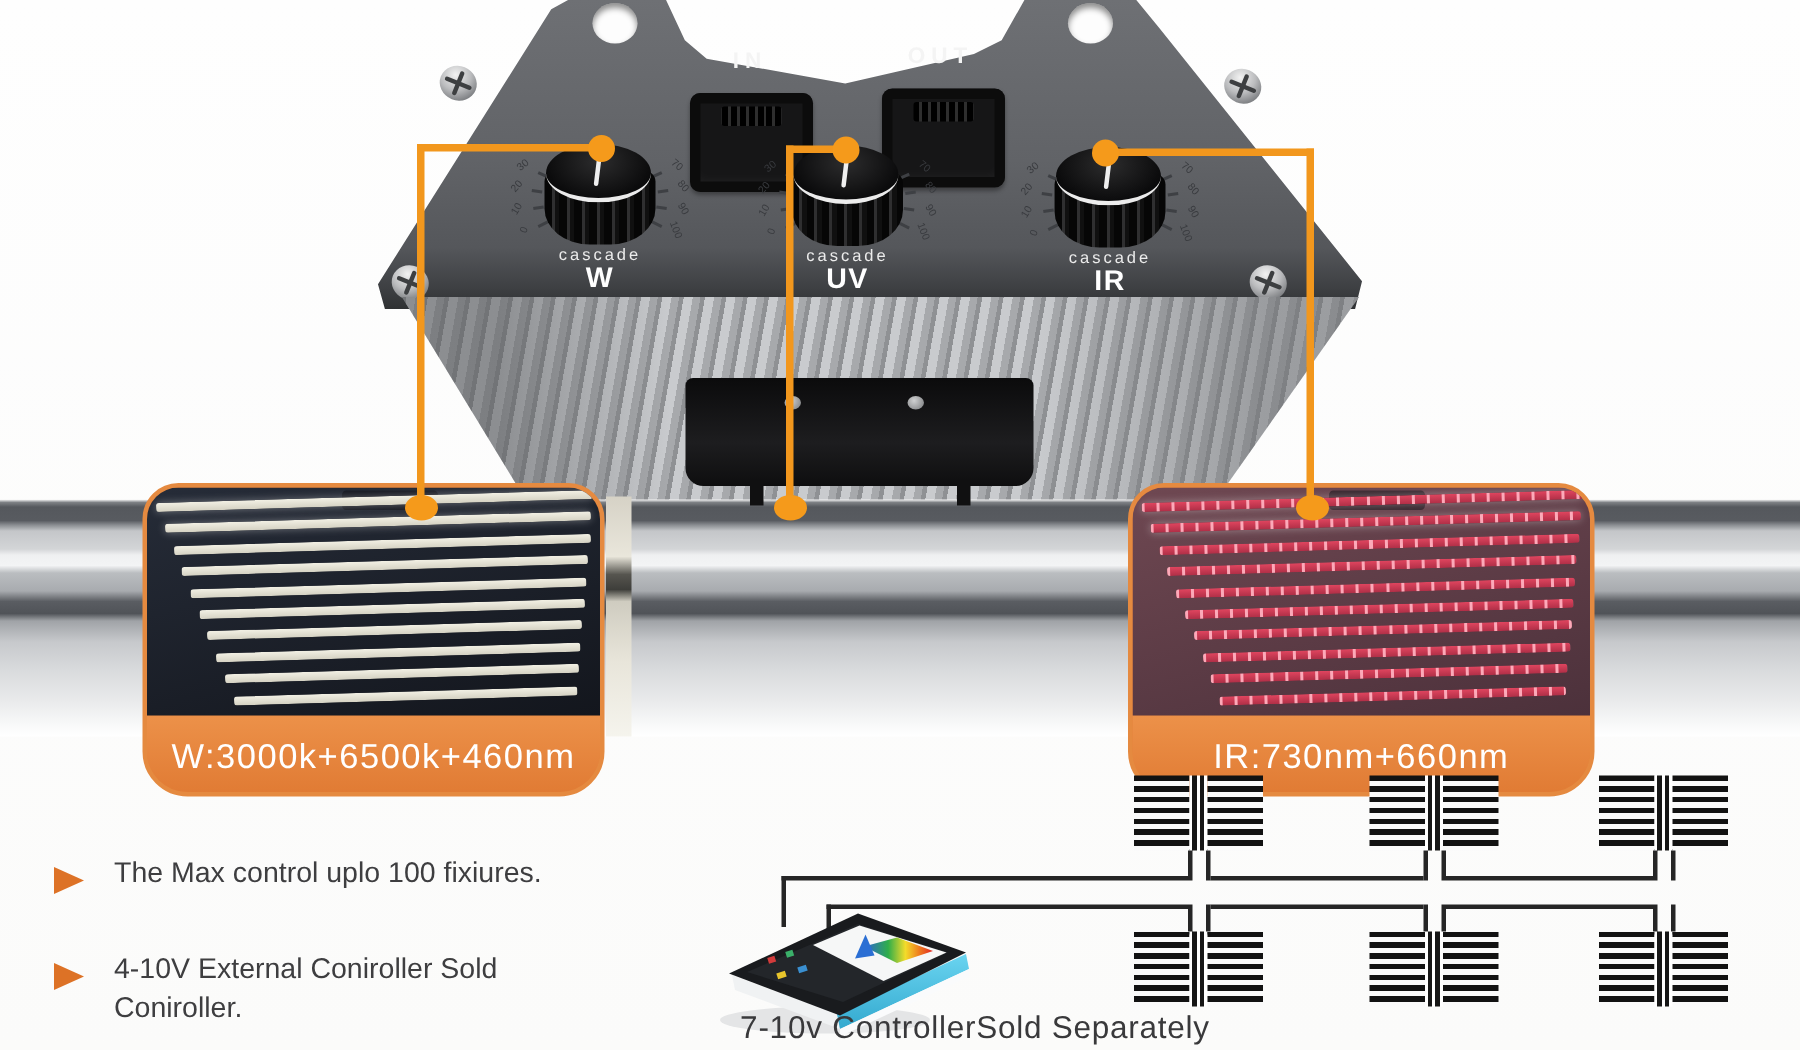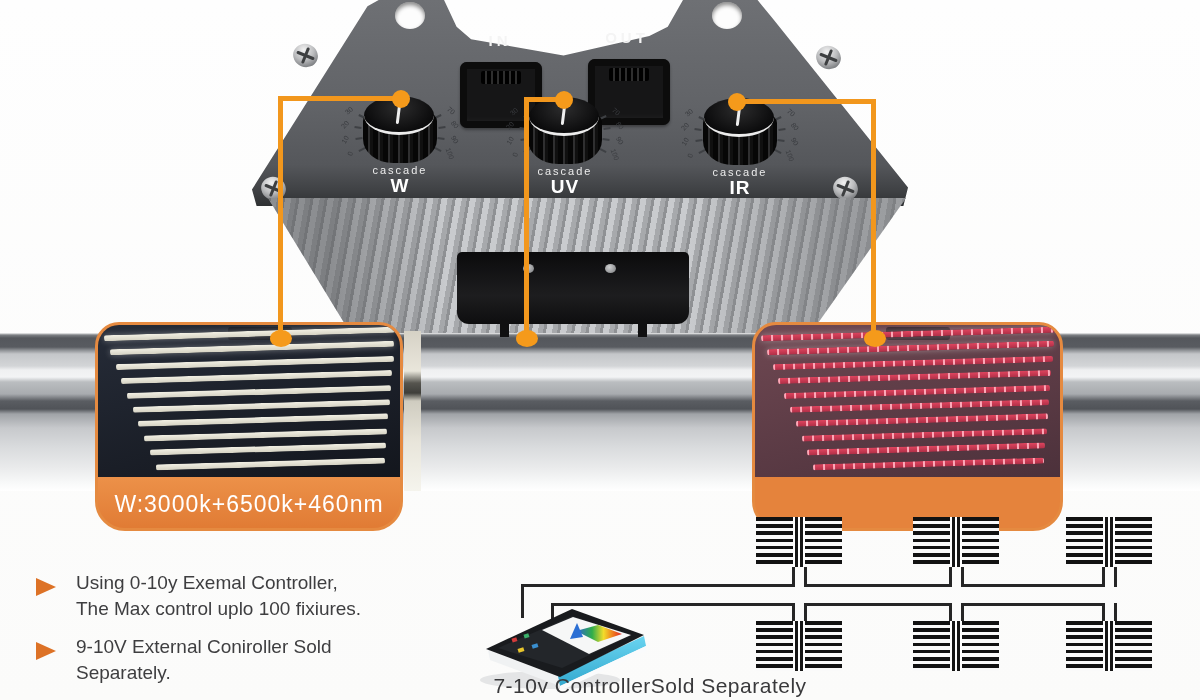--- a/index.html
+++ b/index.html
@@ -207,44 +207,44 @@
         <div class="ledbar" style="top: 20.4px; left: 3.9%; width: 94.2%; background: repeating-linear-gradient(90deg, rgba(255, 175, 190, 0.95) 0px, rgba(255, 175, 190, 0.95) 2px, transparent 2px, transparent 10px), linear-gradient(rgb(224, 69, 95), rgb(176, 47, 71)); box-shadow: rgba(255, 255, 255, 0.35) 0px 0px 6px;"></div>
         <div class="ledbar" style="top: 34.8px; left: 5.8%; width: 91.9%; background: repeating-linear-gradient(90deg, rgba(255, 175, 190, 0.95) 0px, rgba(255, 175, 190, 0.95) 2px, transparent 2px, transparent 10px), linear-gradient(rgb(224, 69, 95), rgb(176, 47, 71));"></div>
         <div class="ledbar" style="top: 49.2px; left: 7.7%; width: 89.6%; background: repeating-linear-gradient(90deg, rgba(255, 175, 190, 0.95) 0px, rgba(255, 175, 190, 0.95) 2px, transparent 2px, transparent 10px), linear-gradient(rgb(224, 69, 95), rgb(176, 47, 71));"></div>
         <div class="ledbar" style="top: 63.6px; left: 9.6%; width: 87.3%; background: repeating-linear-gradient(90deg, rgba(255, 175, 190, 0.95) 0px, rgba(255, 175, 190, 0.95) 2px, transparent 2px, transparent 10px), linear-gradient(rgb(224, 69, 95), rgb(176, 47, 71));"></div>
         <div class="ledbar" style="top: 78px; left: 11.5%; width: 85%; background: repeating-linear-gradient(90deg, rgba(255, 175, 190, 0.95) 0px, rgba(255, 175, 190, 0.95) 2px, transparent 2px, transparent 10px), linear-gradient(rgb(224, 69, 95), rgb(176, 47, 71));"></div>
         <div class="ledbar" style="top: 92.4px; left: 13.4%; width: 82.7%; background: repeating-linear-gradient(90deg, rgba(255, 175, 190, 0.95) 0px, rgba(255, 175, 190, 0.95) 2px, transparent 2px, transparent 10px), linear-gradient(rgb(224, 69, 95), rgb(176, 47, 71));"></div>
         <div class="ledbar" style="top: 106.8px; left: 15.3%; width: 80.4%; background: repeating-linear-gradient(90deg, rgba(255, 175, 190, 0.95) 0px, rgba(255, 175, 190, 0.95) 2px, transparent 2px, transparent 10px), linear-gradient(rgb(224, 69, 95), rgb(176, 47, 71));"></div>
         <div class="ledbar" style="top: 121.2px; left: 17.2%; width: 78.1%; background: repeating-linear-gradient(90deg, rgba(255, 175, 190, 0.95) 0px, rgba(255, 175, 190, 0.95) 2px, transparent 2px, transparent 10px), linear-gradient(rgb(224, 69, 95), rgb(176, 47, 71));"></div>
         <div class="ledbar" style="top: 135.6px; left: 19.1%; width: 75.8%; background: repeating-linear-gradient(90deg, rgba(255, 175, 190, 0.95) 0px, rgba(255, 175, 190, 0.95) 2px, transparent 2px, transparent 10px), linear-gradient(rgb(224, 69, 95), rgb(176, 47, 71));"></div>
       </div>
+    <div class="panel-label">IR:730nm+660nm</div>
   </div>
 
   <div class="a oline" style="left:278px;top:96px;width:127px;height:5px;"></div>
   <div class="a oline" style="left:278px;top:96px;width:5px;height:243px;"></div>
   <div class="a oline" style="left:524px;top:97px;width:44px;height:5px;"></div>
   <div class="a oline" style="left:524px;top:97px;width:5px;height:242px;"></div>
   <div class="a oline" style="left:737px;top:99px;width:139px;height:5px;"></div>
   <div class="a oline" style="left:871px;top:99px;width:5px;height:240px;"></div>
   <div class="a cdot" style="left:392px;top:90px;"></div>
   <div class="a cdot" style="left:555px;top:91px;"></div>
   <div class="a cdot" style="left:728px;top:93px;"></div>
   <div class="a pdot" style="left:270px;top:330px;"></div>
   <div class="a pdot" style="left:516px;top:330px;"></div>
   <div class="a pdot" style="left:864px;top:330px;"></div>
 
   <div class="a tri" style="left:36px;top:578px;"></div>
   <div class="a bultext" style="left:76px;top:570px;">
-    <div>Using 0-10y Exemal Controller,</div>
     <div>The Max control uplo 100 fixiures.</div>
   </div>
   <div class="a tri" style="left:36px;top:642px;"></div>
   <div class="a bultext" style="left:76px;top:634px;">
-    <div>9-10V External Coniroller Sold</div>
-    <div>Separately.</div>
+    <div>4-10V External Coniroller Sold</div>
+    <div>Coniroller.</div>
   </div>
 
   <div id="wires">
       <div class="dline" style="left: 521px; top: 584px; width: 271px; height: 3px; background: rgb(38, 38, 38);"></div>
       <div class="dline" style="left: 807px; top: 584px; width: 142px; height: 3px; background: rgb(38, 38, 38);"></div>
       <div class="dline" style="left: 964px; top: 584px; width: 138px; height: 3px; background: rgb(38, 38, 38);"></div>
       <div class="dline" style="left: 792px; top: 566px; width: 3px; height: 21px; background: rgb(38, 38, 38);"></div>
       <div class="dline" style="left: 804px; top: 566px; width: 3px; height: 21px; background: rgb(38, 38, 38);"></div>
       <div class="dline" style="left: 949px; top: 566px; width: 3px; height: 21px; background: rgb(38, 38, 38);"></div>
       <div class="dline" style="left: 961px; top: 566px; width: 3px; height: 21px; background: rgb(38, 38, 38);"></div>

